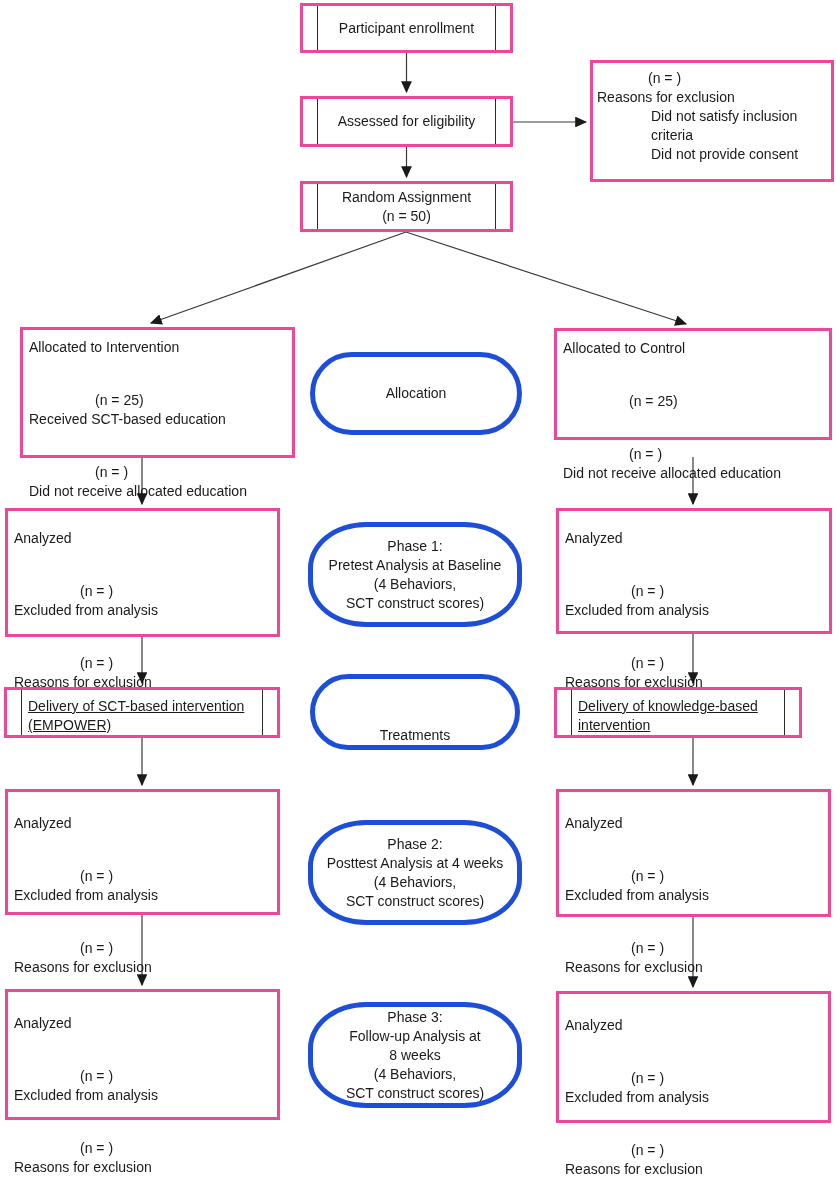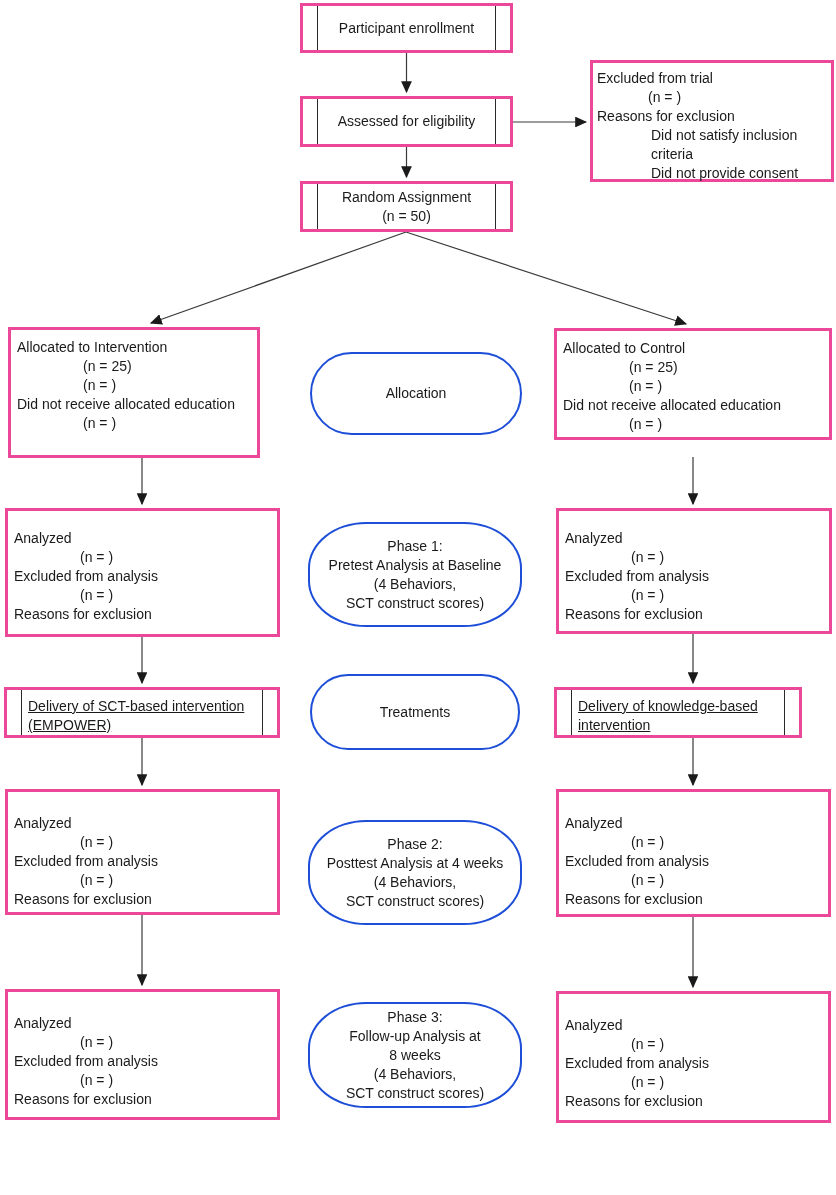--- a/index.html
+++ b/index.html
@@ -23,30 +23,30 @@
   }
   .proc::before { left:14px; }
   .proc::after  { right:14px; }
   .txt { text-align:left; }
   .pt-alloc   { padding:8px 6px 0 6px; }
   .pt-an1     { padding:18px 6px 0 6px; }
   .pt-an2     { padding:22px 6px 0 6px; }
   .pt-excl    { padding:6px 4px 0 4px; }
   .pt-treat   { padding:7px 8px 14px 21px;text-decoration:underline; }
   .line { min-height:19px; }
-  .ind   { padding-left:66px; }  
+  .ind   { padding-left:66px;margin-top:34px; }  
   .ind-n { padding-left:51px; }  
   .ind-r { padding-left:54px; }  
   .oval {
-    position:absolute; background:#ffffff; border:2px solid #1d4ed8; z-index:1;
+    position:absolute; background:#ffffff; border:5px solid #1d4ed8; z-index:1;
     display:flex; flex-direction:column; align-items:center; justify-content:center;
     text-align:center;
   }
   .stadium-a { border-radius:42px; }
-  .stadium-t { border-radius:38px; }
+  .stadium-t { border-radius:38px;justify-content:flex-end; }
   .ellipse   { border-radius:58px / 46px; }
 </style>
 </head>
 <body>
 
 <div>
 
   <svg class="connectors" viewBox="0 0 836 1195" xmlns="http://www.w3.org/2000/svg">
     <defs>
       <marker id="ah" markerWidth="10" markerHeight="9" refX="9" refY="4.5" orient="auto">
@@ -73,36 +73,36 @@
   <div class="box proc center" style="left:300px;top:3px;width:213px;height:50px">
     <div class="line">Participant enrollment</div>
   </div>
 
   <div class="box proc center" style="left:300px;top:96px;width:213px;height:51px">
     <div class="line">Assessed for eligibility</div>
   </div>
 
   <div class="box" style="left:590px;top:60px;width:244px;height:122px">
     <div class="txt pt-excl">
-      <div class="line">Excluded from trial</div>
       <div class="line ind-n">(n = )</div>
       <div class="line">Reasons for exclusion</div>
       <div class="line ind-r">Did not satisfy inclusion criteria</div>
       <div class="line ind-r">Did not provide consent</div>
     </div>
   </div>
 
   <div class="box proc center" style="left:300px;top:181px;width:213px;height:51px">
     <div class="line">Random Assignment</div>
     <div class="line">(n = 50)</div>
   </div>
 
-  <div class="box txt pt-alloc" style="left:8px;top:327px;width:252px;height:131px">
+  <div class="box txt pt-alloc" style="left:20px;top:327px;width:275px;height:131px">
     <div class="line">Allocated to Intervention</div>
     <div class="line ind">(n = 25)</div>
+    <div class="line">Received SCT-based education</div>
     <div class="line ind">(n = )</div>
     <div class="line">Did not receive allocated education</div>
     <div class="line ind">(n = )</div>
   </div>
 
   <div class="oval stadium-a" style="left:310px;top:352px;width:212px;height:83px">
     <div class="line">Allocation</div>
   </div>
 
   <div class="box txt pt-alloc" style="left:554px;top:328px;width:278px;height:112px">

